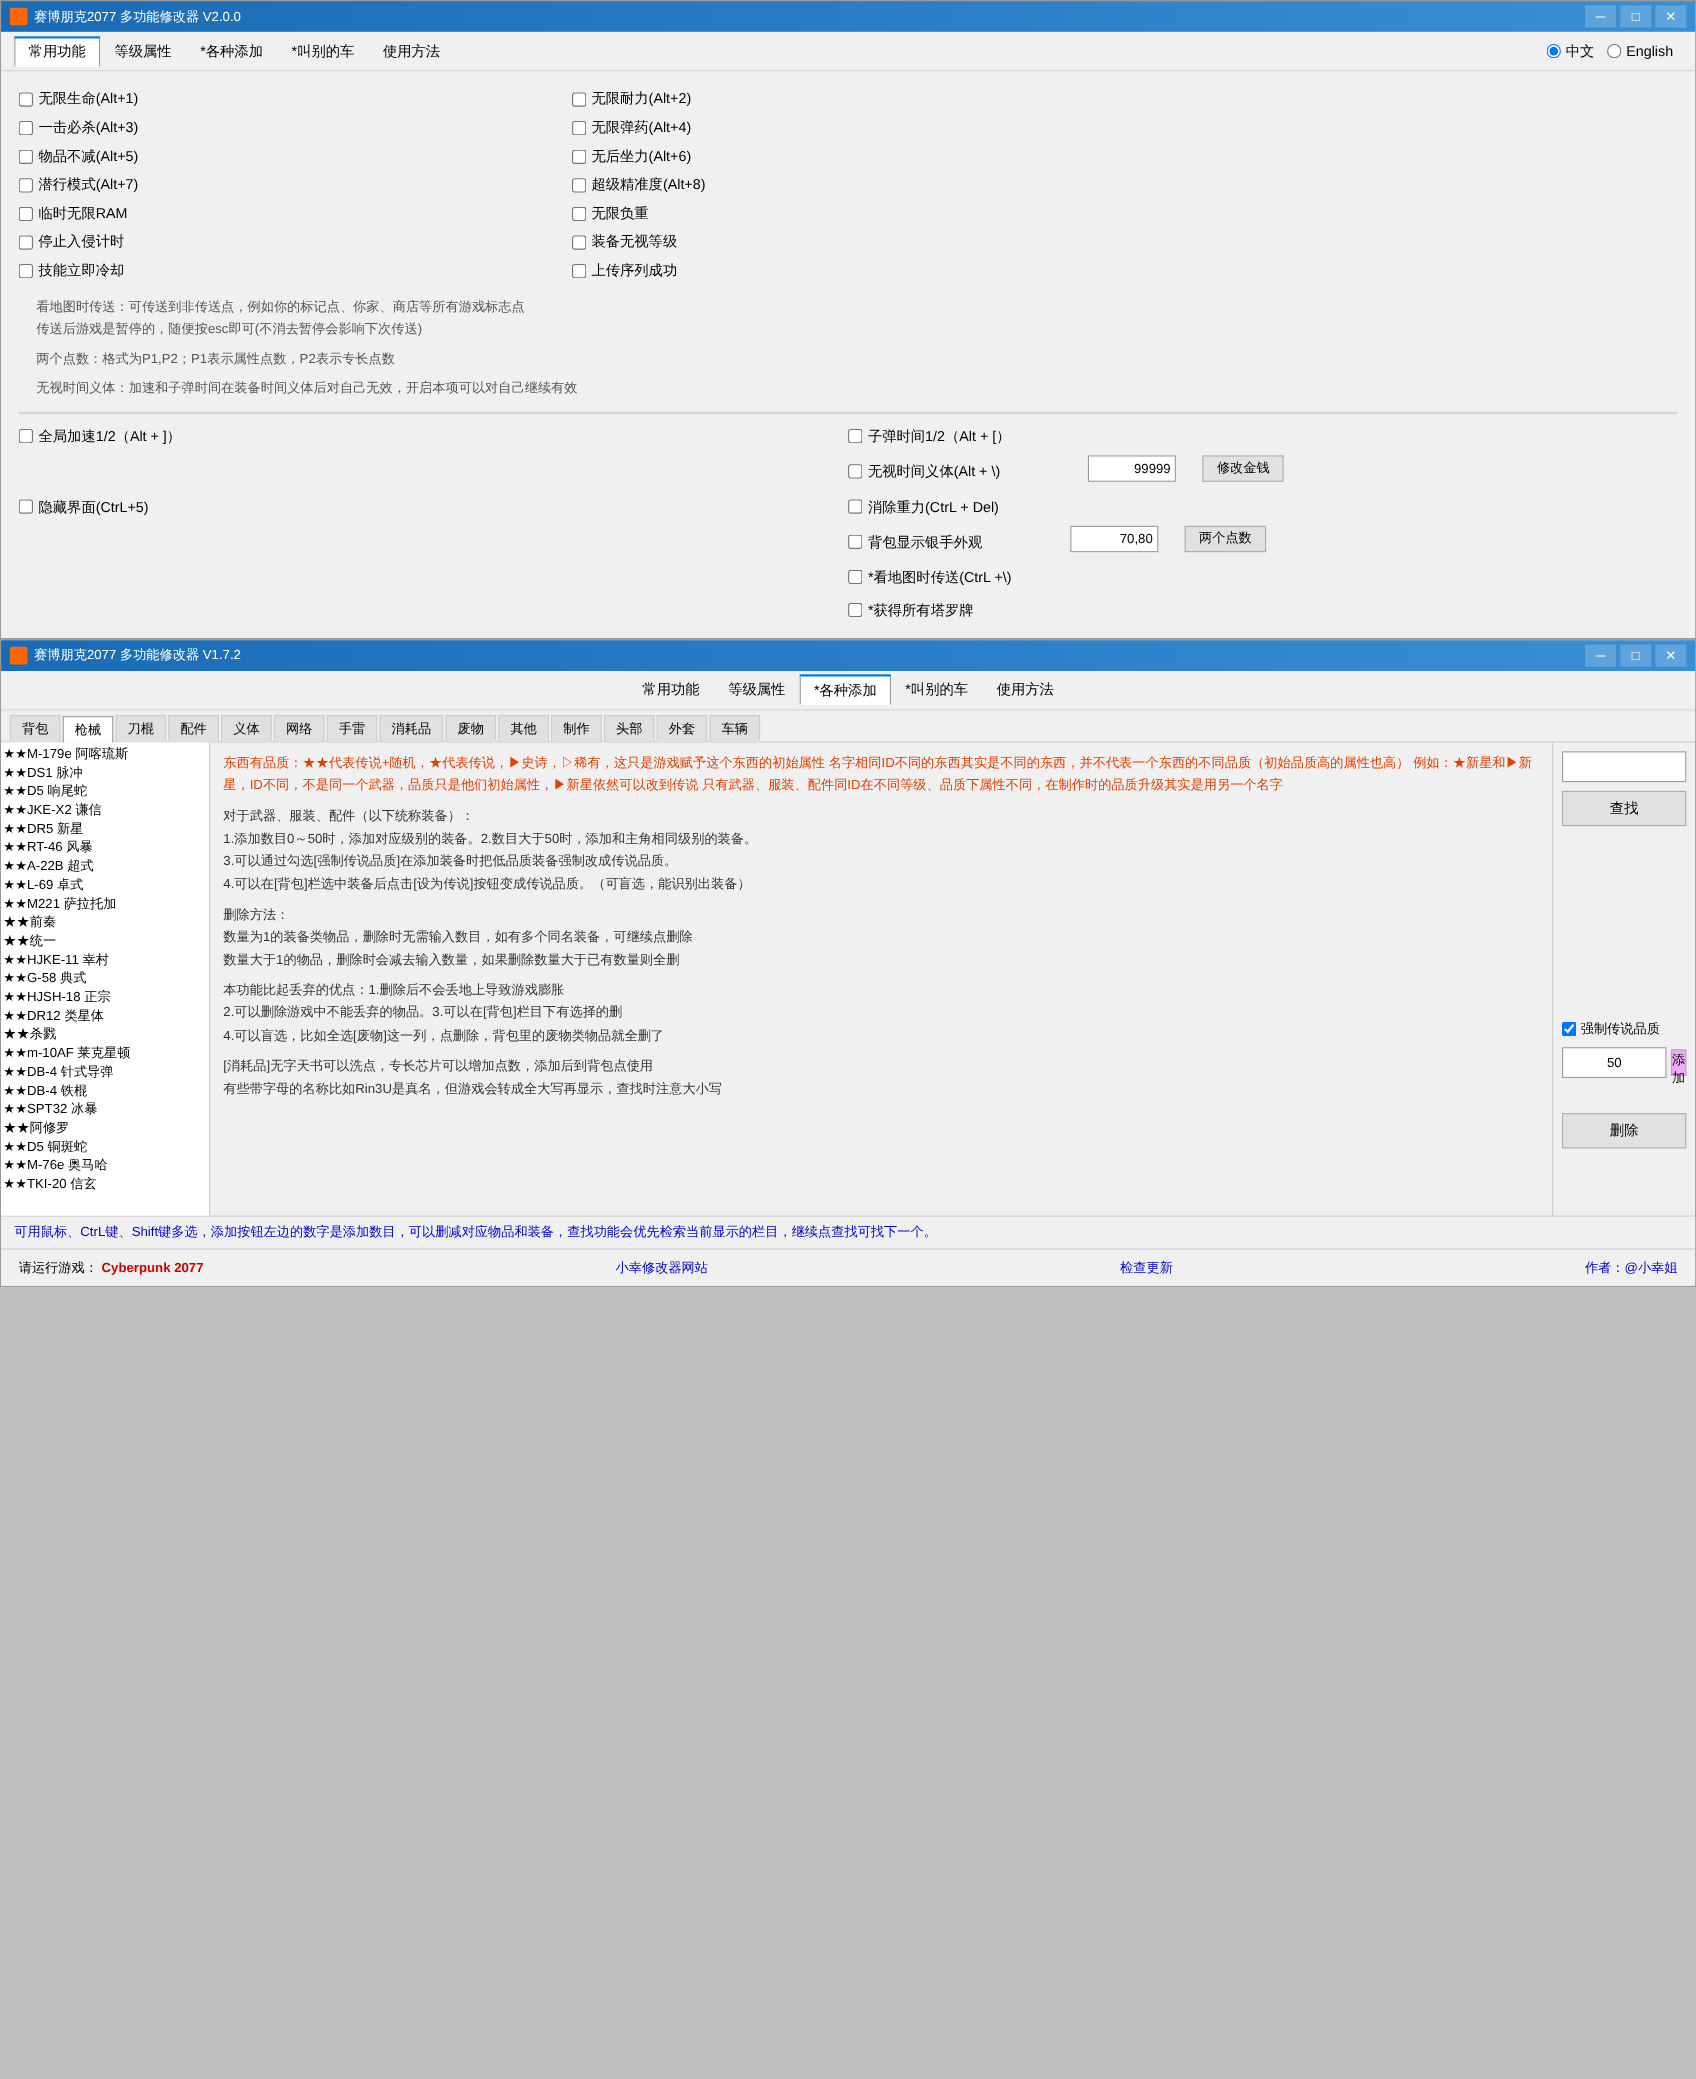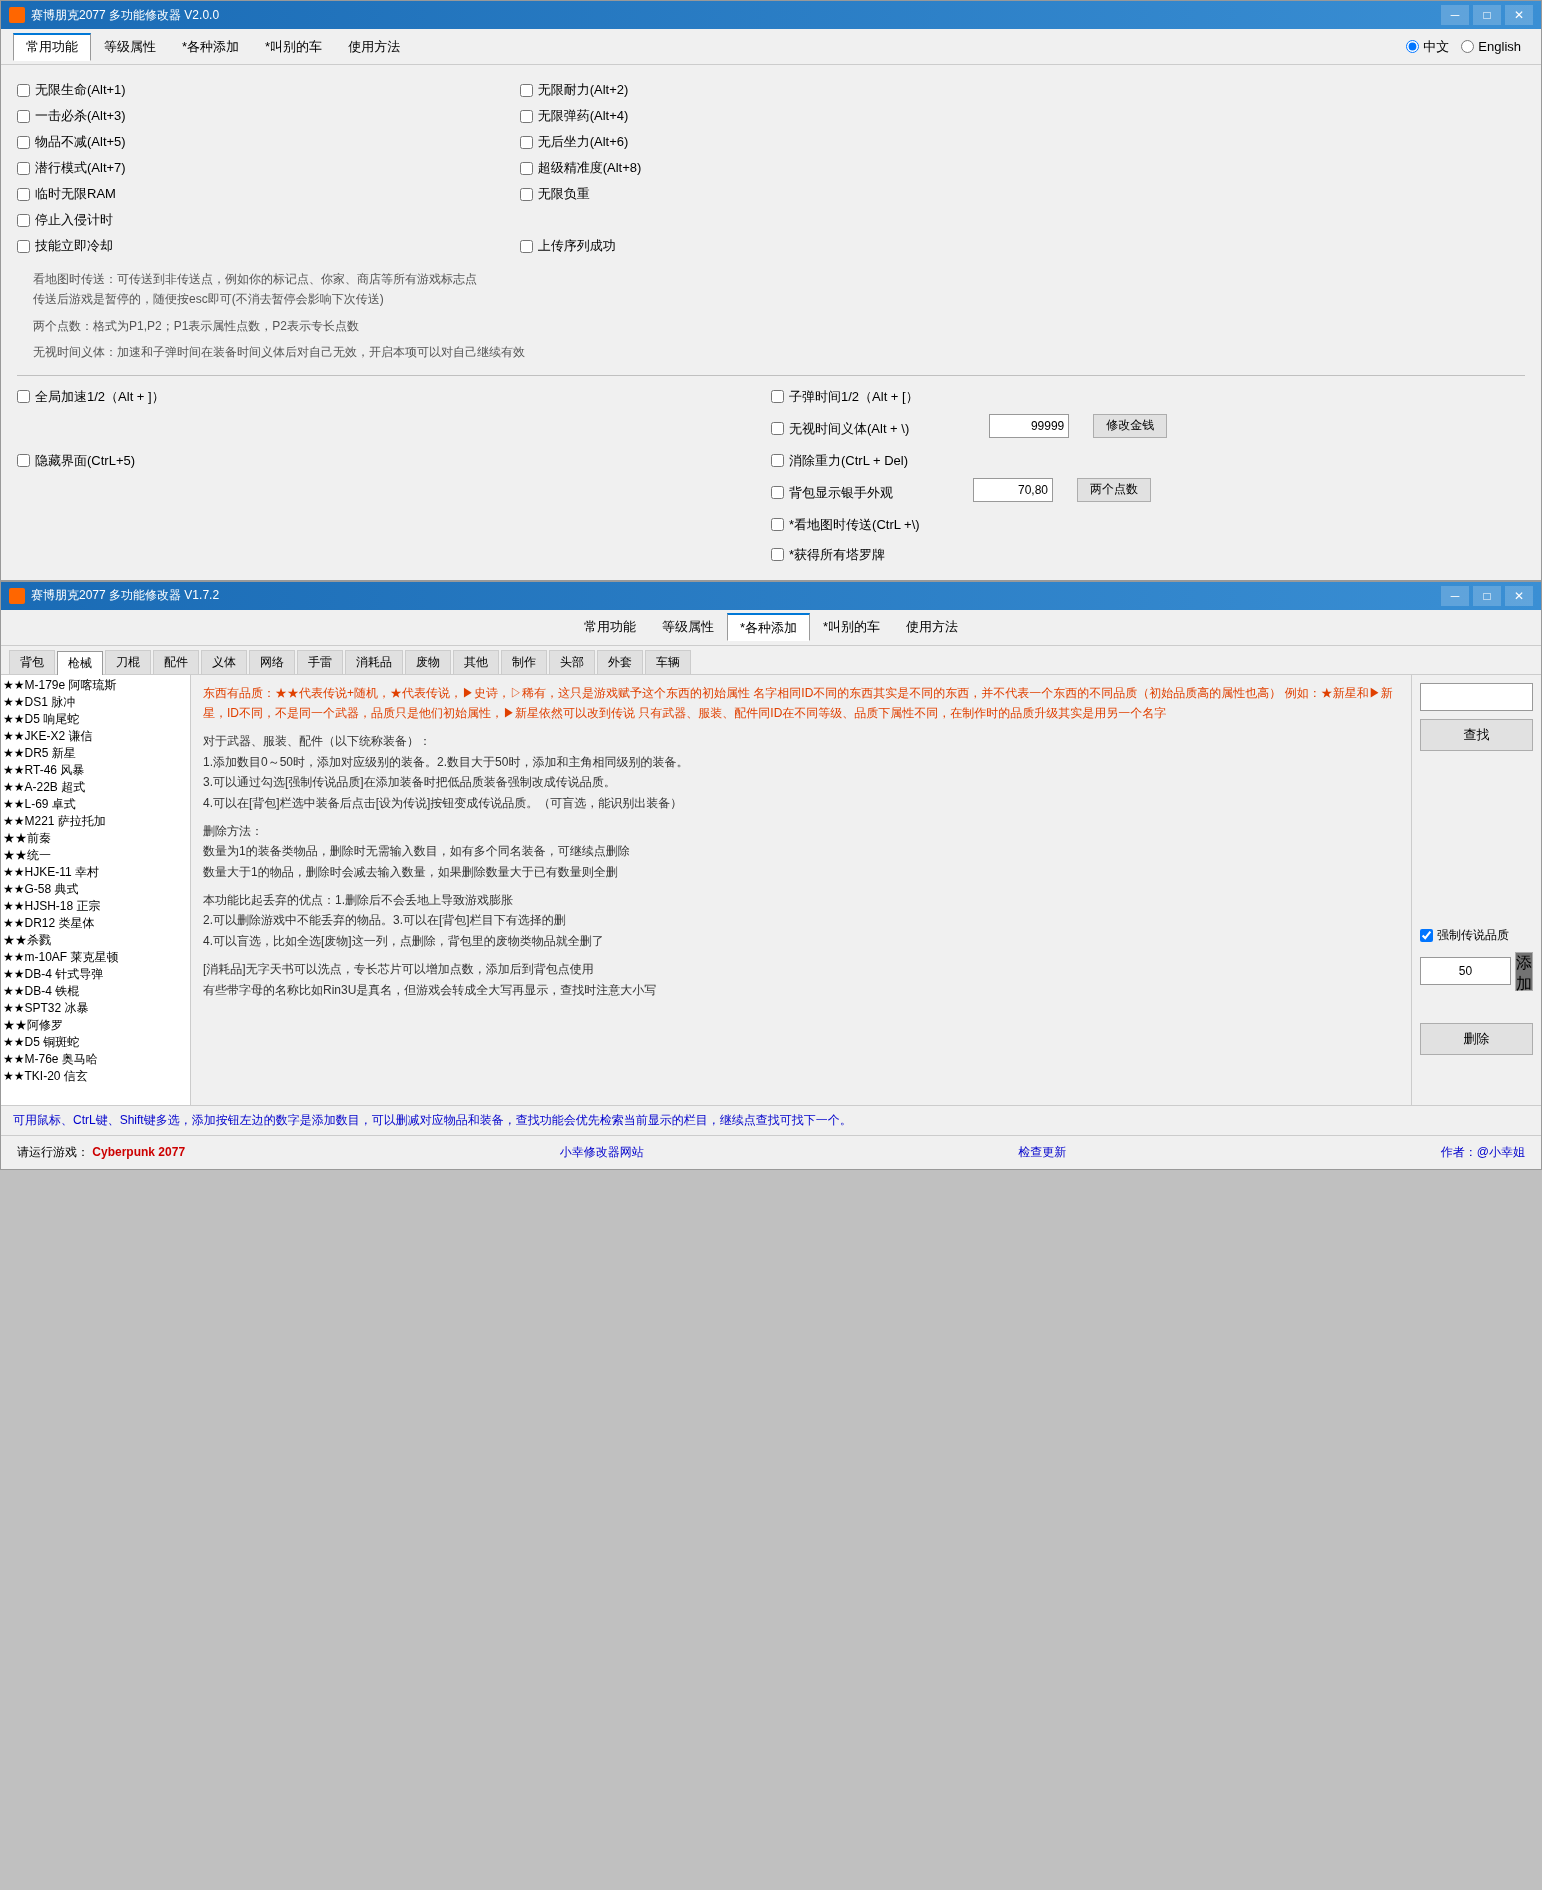--- a/index.html
+++ b/index.html
@@ -268,25 +268,25 @@
     }
 
     .add-row {
       display: flex;
       gap: 4px;
       align-items: center;
     }
 
     .add-btn {
       flex: 1;
-      height: 39px;
-      background: #737373;
+      height: 24px;
+      background: #f0abfc;
       border: 1px solid #adadad;
       cursor: pointer;
-      font-size: 16px;
+      font-size: 12px;
       font-family: 'Microsoft YaHei', SimSun, Arial, sans-serif;
     }
 
     
     .status-bar {
       background: #f0f0f0;
       border-top: 1px solid #ccc;
       padding: 6px 12px;
       font-size: 12px;
       color: #0000cc;
@@ -425,20 +425,24 @@
         <input type="checkbox" style="">
         <span class="checkbox-label">无限负重</span>
       </label>
       <div></div>
     </div>
 
     <div style="display:grid; grid-template-columns:1fr 1fr 1fr; gap:0;">
       <label class="checkbox-item">
         <input type="checkbox" style="">
         <span class="checkbox-label">停止入侵计时</span>
+      </label>
+      <label class="checkbox-item">
+        <input type="checkbox" style="">
+        <span class="checkbox-label">装备无视等级</span>
       </label>
       <div></div>
     </div>
 
     <div style="display:grid; grid-template-columns:1fr 1fr 1fr; gap:0; margin-bottom:6px;">
       <label class="checkbox-item">
         <input type="checkbox" style="">
         <span class="checkbox-label">技能立即冷却</span>
       </label>
       <label class="checkbox-item">

